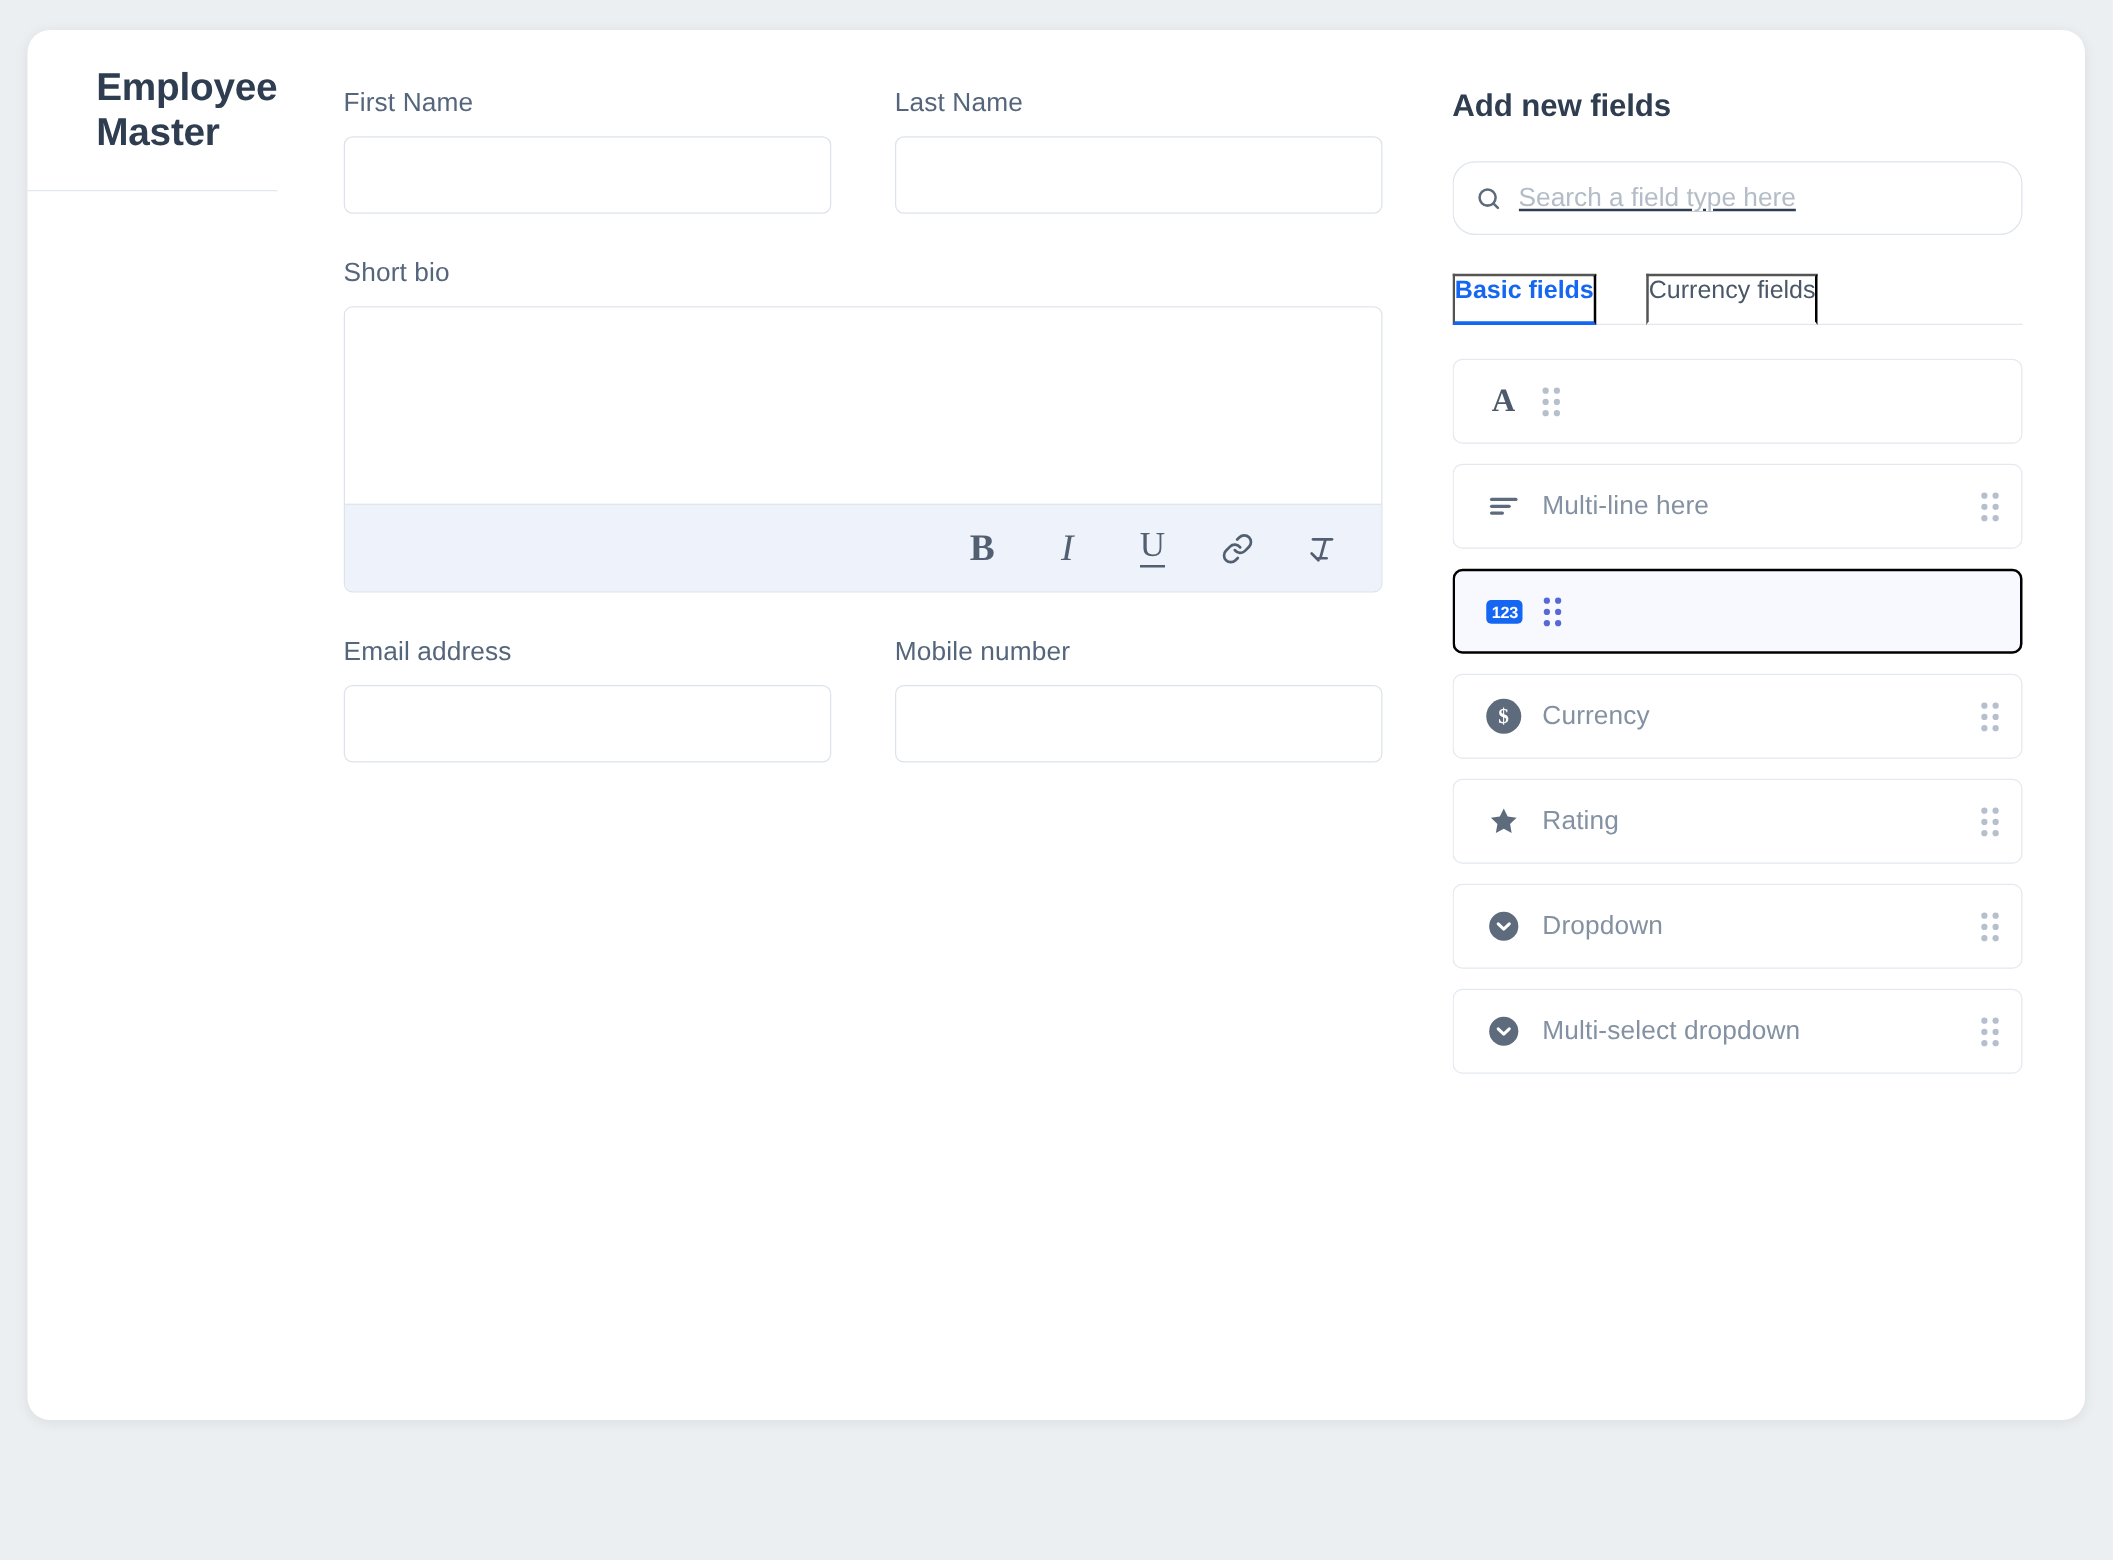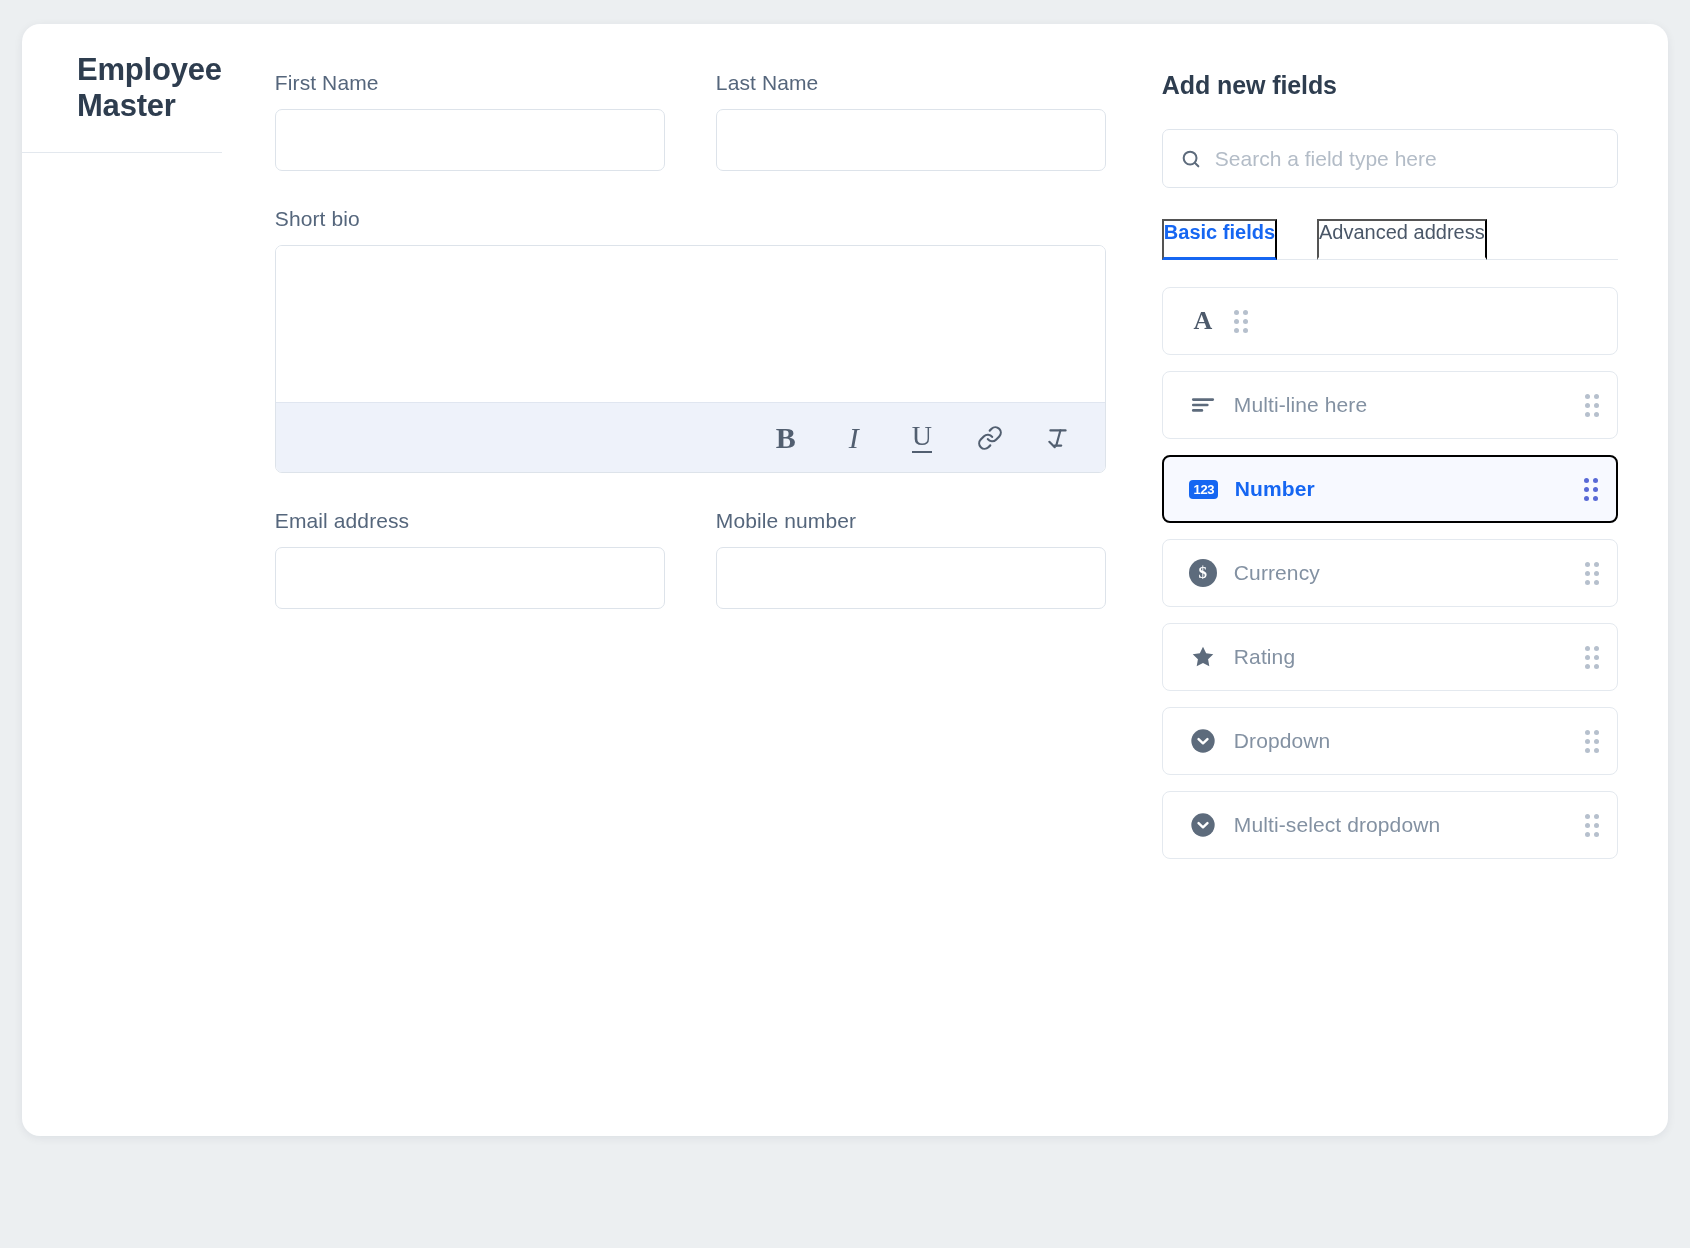--- a/index.html
+++ b/index.html
@@ -171,27 +171,28 @@
     position: absolute;
     left: 18px; top: 50%;
     transform: translateY(-50%);
     width: 22px; height: 22px;
     color: #5d6b7c;
   }
   .search-input {
     width: 100%;
     height: 59px;
     border: 1px solid #dfe5ec;
-    border-radius: 7px;
+    border-radius: 18px;
     padding: 0 16px 0 52px;
     font-size: 21px;
     color: #2e3d4f;
     font-family: "Liberation Sans", sans-serif;
     outline: none;
     background: #fff;
+    text-decoration: underline;
   }
   .search-input::placeholder { color: #b3bcc7; }
 
   .tabs {
     display: flex;
     gap: 0;
     border-bottom: 1px solid #e3e8ee;
     margin-bottom: 27px;
   }
   .tab {
@@ -390,21 +391,21 @@
             <svg width="22" height="22" viewBox="0 0 24 24" fill="none" stroke="currentColor" stroke-width="2.2" stroke-linecap="round">
               <circle cx="11" cy="11" r="7"></circle>
               <path d="M20 20l-3.6-3.6"></path>
             </svg>
           </span>
           <input class="search-input" value="" placeholder="Search a field type here" style="">
         </div>
 
         <div class="tabs">
           <button class="tab active">Basic fields</button>
-          <button class="tab">Advanced address</button>
+          <button class="tab">Currency fields</button>
         </div>
 
         <div class="type-list">
 
           <div class="type-item">
             <span class="ti-icon">
                 <span class="glyph-A">A</span>
               </span>
             <span class="drag-handle">
                 <i></i>
@@ -432,21 +433,20 @@
                 <i></i>
                 <i></i>
                 <i></i>
               </span>
           </div>
 
           <div class="type-item selected">
             <span class="ti-icon">
                 <span class="badge-123">123</span>
               </span>
-            <span class="ti-label">Number</span>
             <span class="drag-handle">
                 <i></i>
                 <i></i>
                 <i></i>
                 <i></i>
                 <i></i>
                 <i></i>
               </span>
           </div>
 

